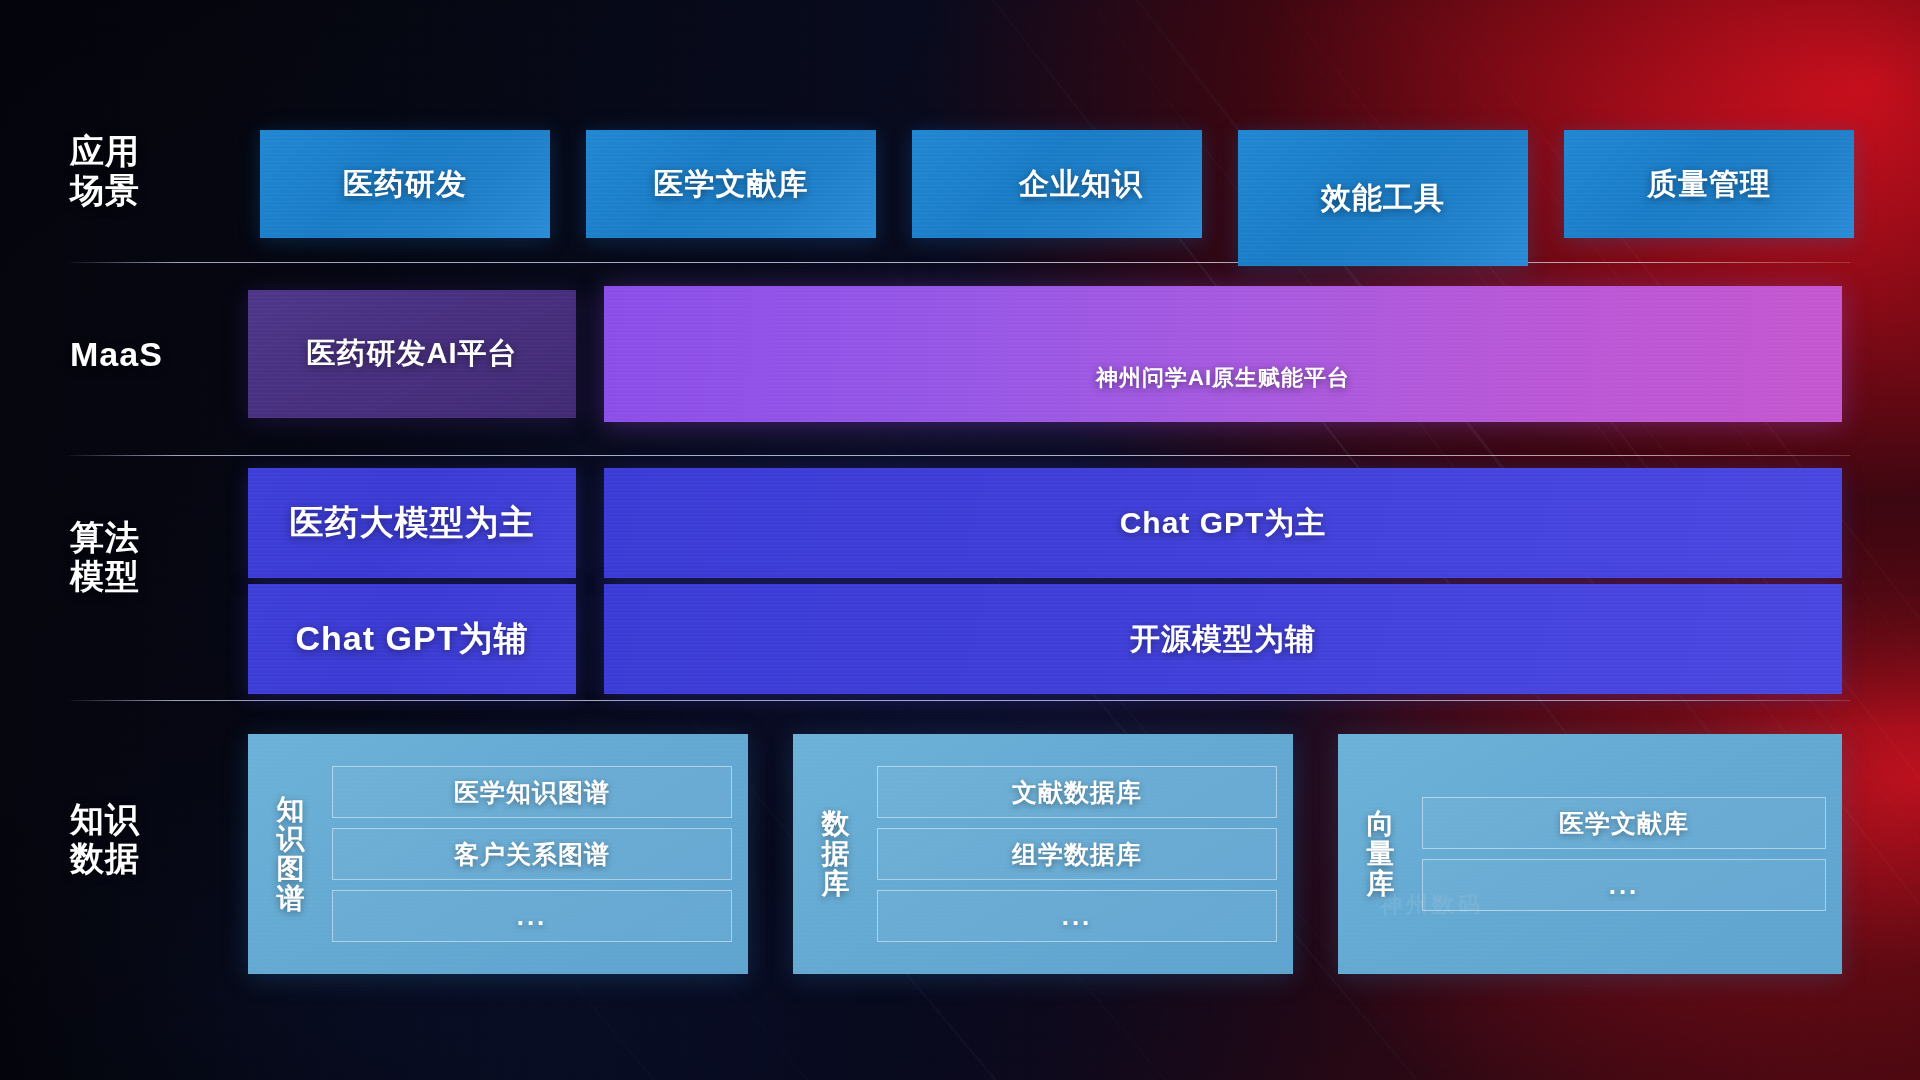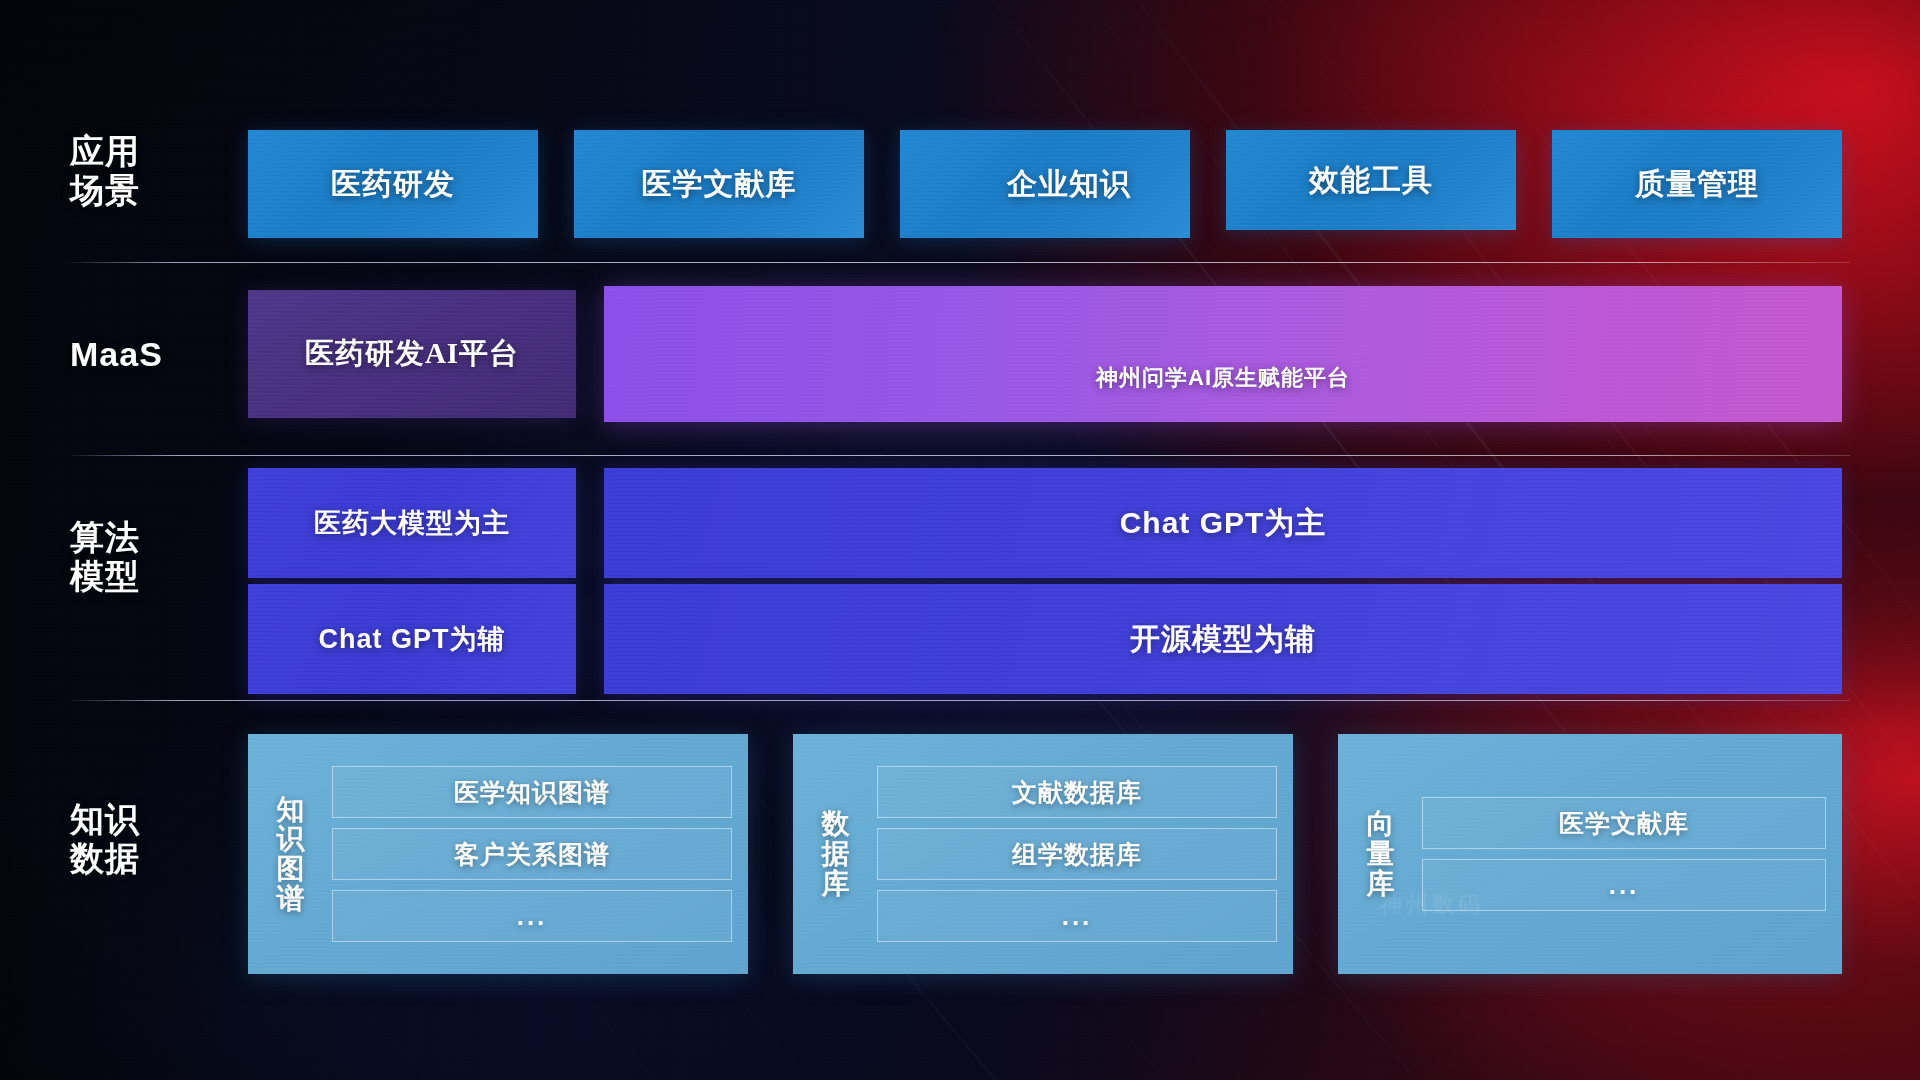--- a/index.html
+++ b/index.html
@@ -83,42 +83,42 @@
     content:"";position:absolute;inset:0;z-index:1;
     background-image:
       repeating-linear-gradient(0deg, rgba(255,255,255,.05) 0px, rgba(255,255,255,.05) 1px, rgba(0,0,0,0) 1px, rgba(0,0,0,0) 4px);
     opacity:.6;pointer-events:none;
   }
 
   
   .box-app{
     background:linear-gradient(135deg,#2287d2 0%,#1a7cc6 40%,#1f7fc9 70%,#2a8bd6 100%);
     box-shadow:0 3px 20px rgba(20,110,190,.30);
+    margin-left:12px;
   }
   .box-app .lbl{font-size:30px;}
 
   
   .box-maas-left{
     background:linear-gradient(150deg,#4e3689 0%,#472f7e 50%,#422b74 100%);
     box-shadow:0 3px 22px rgba(70,40,130,.35);
-    font-family:Liberation Serif, serif;
   }
   .box-maas-left .lbl{font-size:29px;}
   .box-maas-wide{
     background:linear-gradient(95deg,#8b4ee8 0%,#9657e6 28%,#a95ade 55%,#bb57d6 78%,#c457cf 100%);
     box-shadow:0 3px 26px rgba(150,70,220,.38);
   }
   .box-maas-wide .lbl{font-size:22px;margin-top:48px;}
 
   
   .box-algo{
     background:linear-gradient(120deg,#3e3ed8 0%,#3b3bd4 45%,#4342dc 100%);
     box-shadow:0 3px 20px rgba(55,55,200,.32);
   }
-  .box-algo .lbl{font-size:27px;}
+  .box-algo .lbl{font-size:34px;}
   .box-algo-wide{
     background:linear-gradient(105deg,#3b3bd6 0%,#3f3ed8 40%,#4544dd 72%,#4a46e0 100%);
     box-shadow:0 3px 20px rgba(55,55,200,.32);
   }
   .box-algo-wide .lbl{font-size:30px;}
 
   
   .kpanel{
     position:absolute;
     background:linear-gradient(150deg,#6cb2d8 0%,#64a9d2 45%,#5ea4cf 100%);
@@ -210,21 +210,21 @@
 
   <div class="box box-app" style="left:248px; top:130px; width:290px; height:108px;">
     <span class="lbl">医药研发</span>
   </div>
   <div class="box box-app" style="left:574px; top:130px; width:290px; height:108px;">
     <span class="lbl">医学文献库</span>
   </div>
   <div class="box box-app" style="left:900px; top:130px; width:290px; height:108px;padding-left:48px;">
     <span class="lbl">企业知识</span>
   </div>
-  <div class="box box-app" style="left:1226px; top:130px; width:290px; height:100px;">
+  <div class="box box-app" style="left:1226px; top:130px; width:290px; height:136px;">
     <span class="lbl">效能工具</span>
   </div>
   <div class="box box-app" style="left:1552px; top:130px; width:290px; height:108px;">
     <span class="lbl">质量管理</span>
   </div>
 
   <div class="box box-maas-left" style="left:248px; top:290px; width:328px; height:128px;">
     <span class="lbl">医药研发AI平台</span>
   </div>
   <div class="box box-maas-wide" style="left:604px; top:286px; width:1238px; height:136px;">

